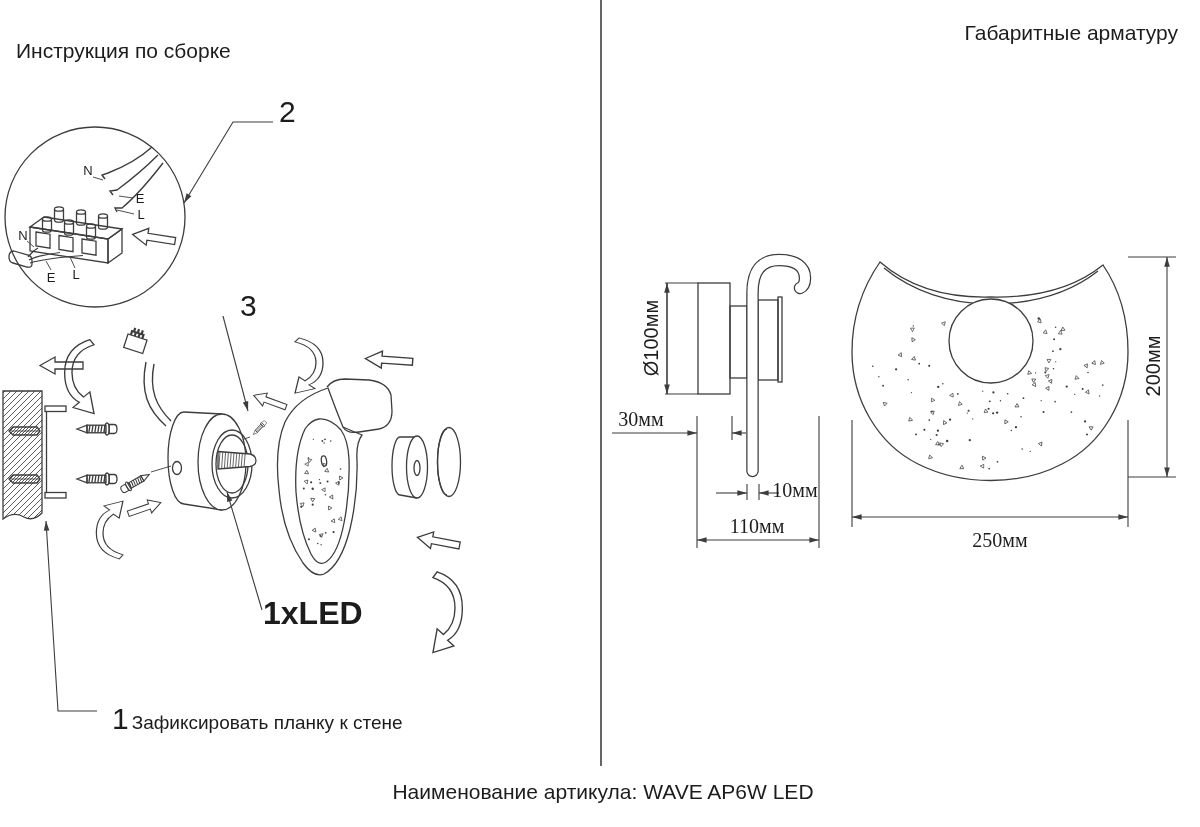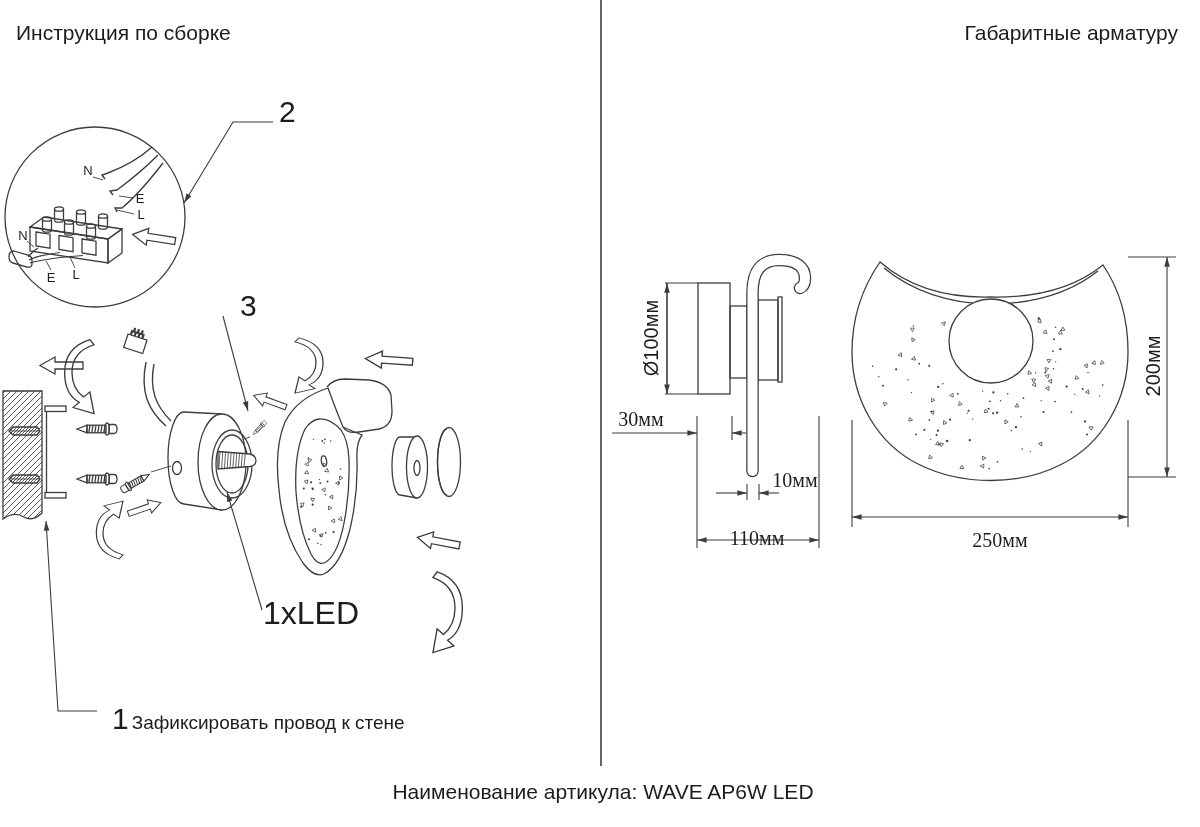--- a/index.html
+++ b/index.html
@@ -3,21 +3,21 @@
 <meta charset="utf-8">
 <style>
   html,body{margin:0;padding:0;background:#ffffff;}
   body{width:1200px;height:827px;position:relative;font-family:"Liberation Sans",sans-serif;color:#1c1c1c;overflow:hidden;}
   #art{position:absolute;left:0;top:0;}
   .lbl{position:absolute;white-space:nowrap;line-height:1;color:#1c1c1c;}
   .hdr{font-size:21px;}
   .step{position:absolute;display:flex;align-items:baseline;gap:3px;}
   .step-num{font-size:30px;line-height:1;}
   .step-text{font-size:19px;line-height:1;}
-  .led{font-size:32px;}
+  .led{font-size:32px;font-weight:bold;}
   .dim{font-size:20px;}
   .rot{transform:translate(-50%,-50%) rotate(-90deg);}
   .ctr{transform:translate(-50%,-50%);font-family:Liberation Serif, serif;}
   .wire{font-size:13px;transform:translate(-50%,-50%);}
   .footer{font-size:21px;transform:translateX(-50%);text-align:center;}
 </style>
 </head>
 <body>
 
 <svg id="art" width="1200" height="827" viewBox="0 0 1200 827">
@@ -354,43 +354,43 @@
     </g>
 
     <g stroke-width="1.1">
       <path d="M1128,257 H1176 M1128,477 H1176 M852,420 V527 M1128,420 V527"></path>
       <path d="M1167,257 L1167,477" marker-start="url(#ah)" marker-end="url(#ah)"></path>
       <path d="M852,517 L1128,517" marker-start="url(#ah)" marker-end="url(#ah)"></path>
     </g>
   </g>
 </svg>
 
-<div class="lbl hdr" style="left:16px;top:22px;">Инструкция по сборке</div>
+<div class="lbl hdr" style="left:16px;top:40px;">Инструкция по сборке</div>
 <div class="lbl hdr" style="right:22px;top:22px;">Габаритные арматуру</div>
 
 <div class="step" style="left:279px;top:97px;">
   <span class="step-num">2</span>
 </div>
 <div class="step" style="left:240px;top:291px;">
   <span class="step-num">3</span>
 </div>
 <div class="step" style="left:112px;top:704px;">
   <span class="step-num">1</span>
-  <span class="step-text">Зафиксировать провод к стене</span>
+  <span class="step-text">Зафиксировать планку к стене</span>
 </div>
 
 <div class="lbl led" style="left:263px;top:597px;">1xLED</div>
 
 <div class="lbl wire" style="left:88px;top:170px;">N</div>
 <div class="lbl wire" style="left:140px;top:198px;">E</div>
 <div class="lbl wire" style="left:141px;top:214px;">L</div>
 <div class="lbl wire" style="left:23px;top:235px;">N</div>
 <div class="lbl wire" style="left:51px;top:277px;">E</div>
 <div class="lbl wire" style="left:76px;top:274px;">L</div>
 
 <div class="lbl dim rot" style="left:651px;top:338px;">Ø100мм</div>
 <div class="lbl dim ctr" style="left:641px;top:419px;">30мм</div>
-<div class="lbl dim ctr" style="left:795px;top:480px;">10мм</div>
-<div class="lbl dim ctr" style="left:757px;top:526px;margin-top:12px;">110мм</div>
+<div class="lbl dim ctr" style="left:795px;top:490px;">10мм</div>
+<div class="lbl dim ctr" style="left:757px;top:526px;">110мм</div>
 <div class="lbl dim ctr" style="left:1000px;top:503px;margin-top:37px;">250мм</div>
 <div class="lbl dim rot" style="left:1153px;top:366px;">200мм</div>
 
 <div class="lbl footer" style="left:603px;top:781px;">Наименование артикула: WAVE AP6W LED</div>
 
 </body></html>

